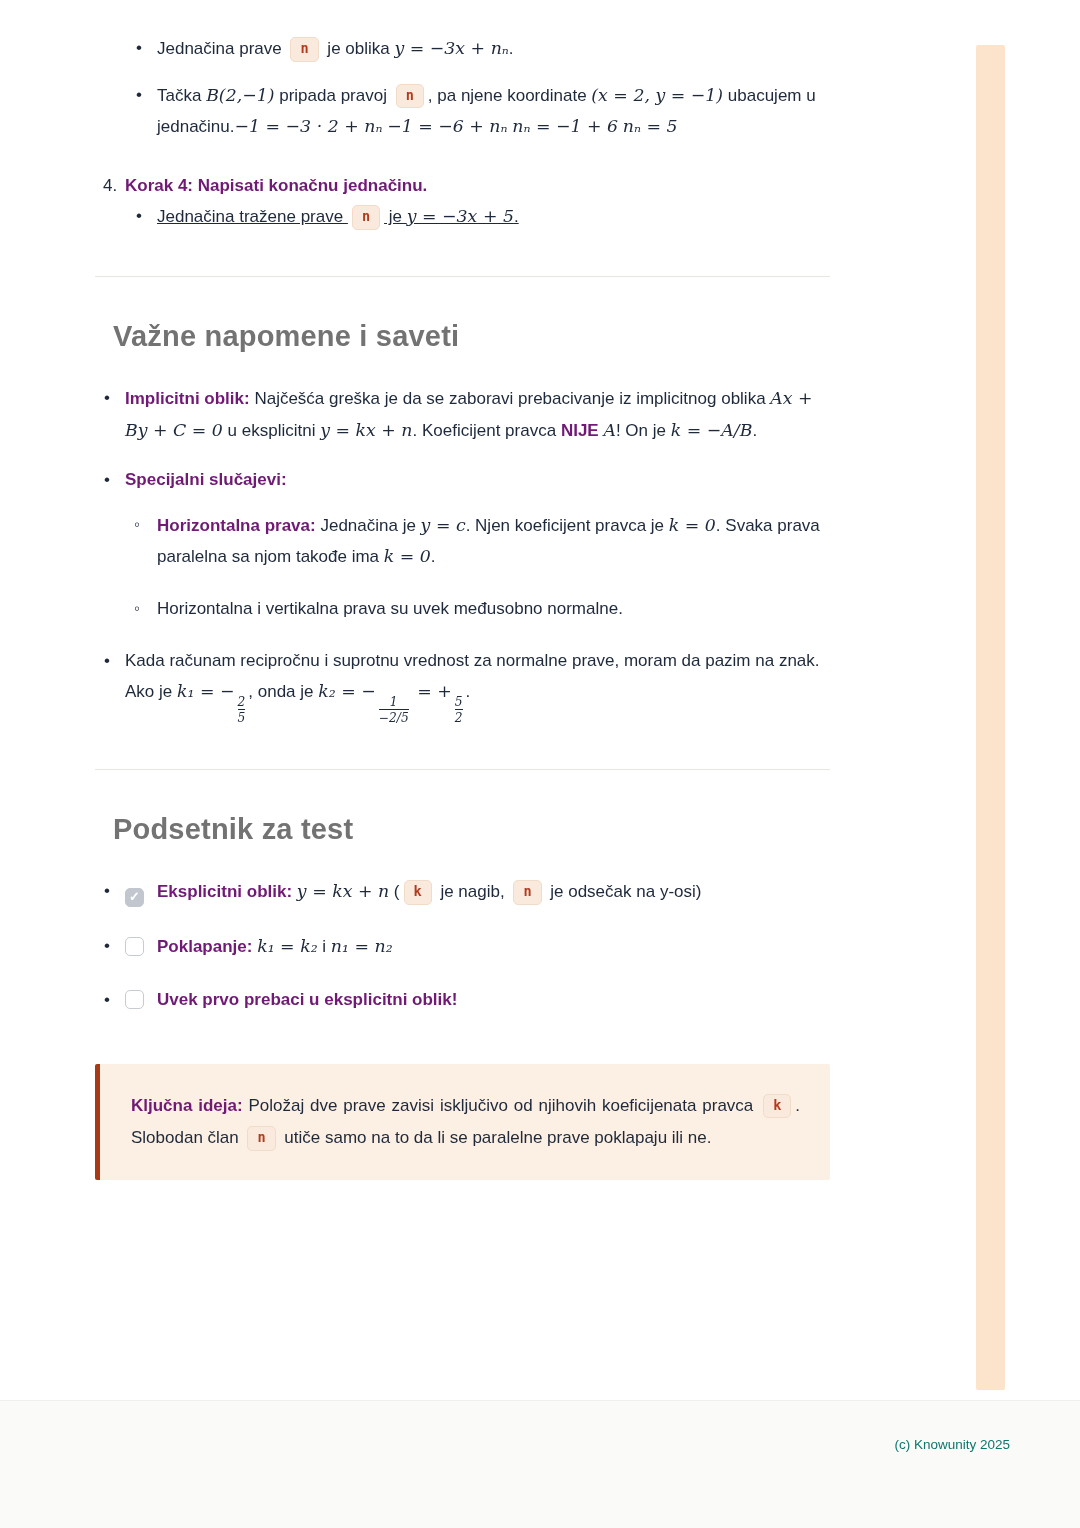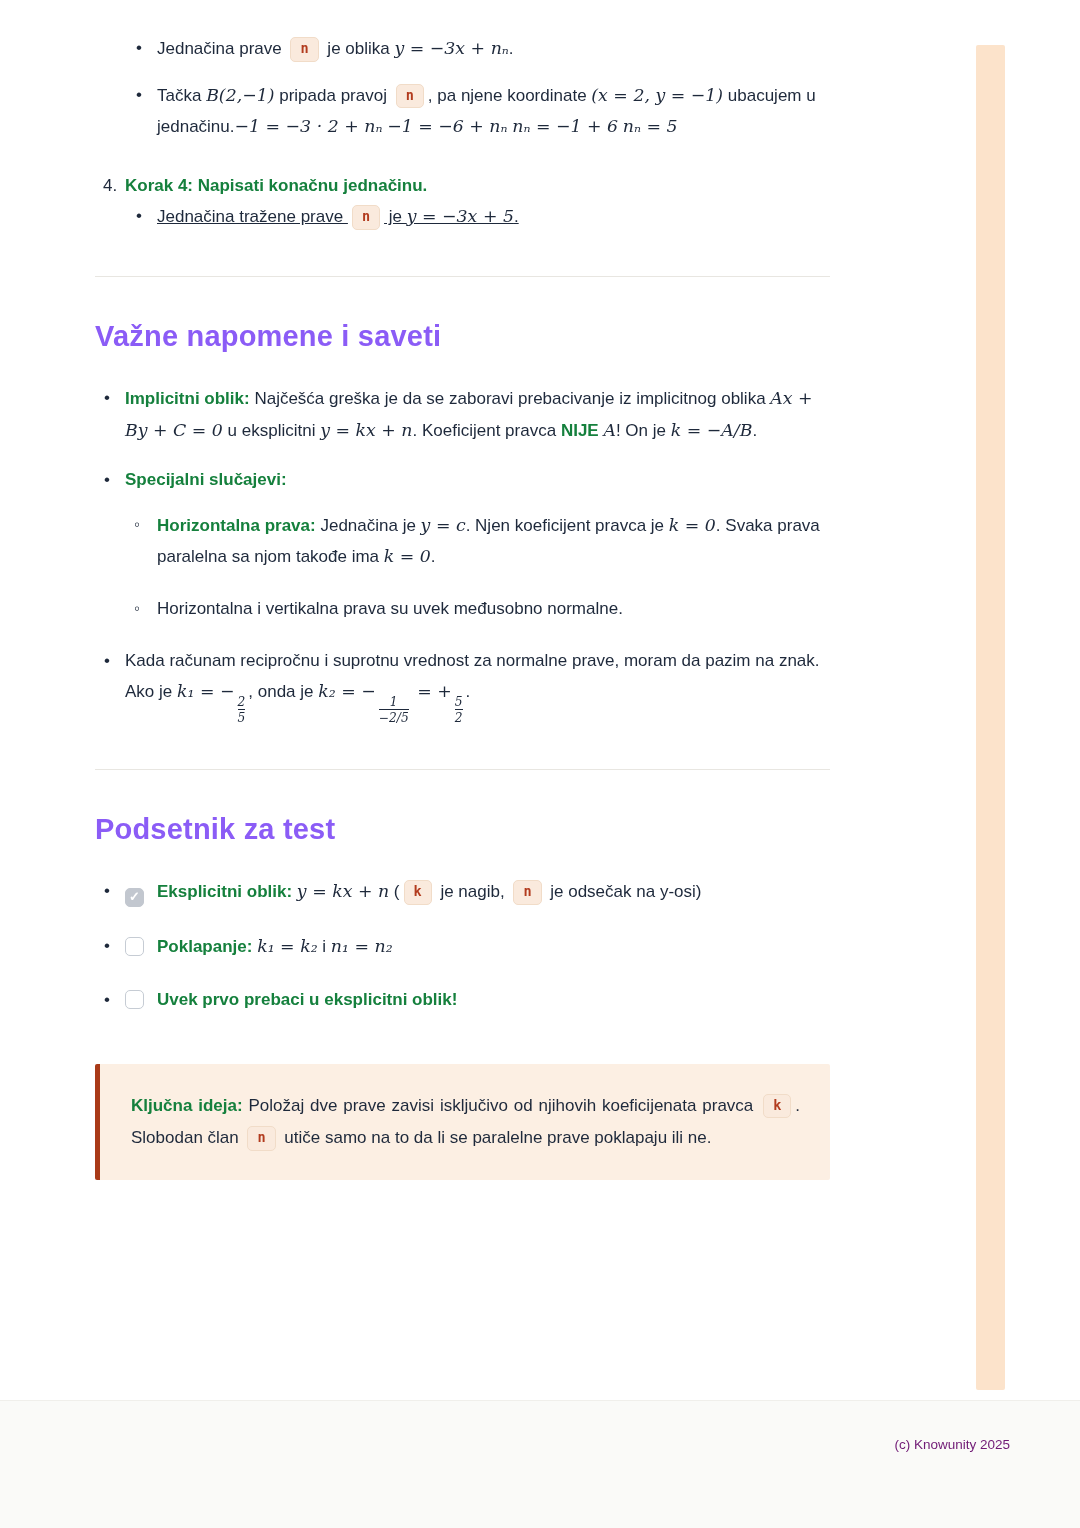--- a/index.html
+++ b/index.html
@@ -10,21 +10,21 @@
     font-family: "Liberation Sans", sans-serif;
     color: #1e293b;
     font-size: 17px;
   }
   .edge-stripe {
     position: absolute; top: 45px; right: 75px; width: 29px; height: 1345px;
     background: #fce3cb; border-radius: 2px;
   }
   .content { position: absolute; top: 0; left: 95px; width: 735px; padding-top: 33px; }
   .seg { line-height: 1.8; }
-  strong { font-weight: 700; color: #15803d; }
+  strong { font-weight: 700; color: #701a75; }
 
   ul.list { list-style: none; margin: 0; padding: 0; }
   ul.list > li { position: relative; line-height: 1.8; }
 
   ul.l2 > li { padding-left: 62px; margin-bottom: 15px; }
   ul.l2 > li::before { content: "•"; position: absolute; left: 41px; top: 0; color: #1e293b; }
 
   ul.l1 > li { padding-left: 30px; margin-bottom: 19px; }
   ul.l1 > li::before { content: "•"; position: absolute; left: 9px; top: 0; color: #1e293b; }
 
@@ -32,22 +32,22 @@
   ul.sub > li { position: relative; padding-left: 32px; margin-bottom: 21px; line-height: 1.8; }
   ul.sub > li::before { content: "◦"; position: absolute; left: 9px; top: 0; color: #1e293b; }
 
   .step { margin: 28px 0 0; display: flex; line-height: 1.8; }
   .step-num { width: 22px; margin-left: 8px; flex: none; }
   .after-step { margin-top: 24px; text-decoration: underline; }
 
   hr.divider { border: none; border-top: 1px solid #e8e6e1; margin: 43px 0; }
 
   h2.section-title {
-    font-size: 29px; font-weight: 700; color: #8b5cf6;
-    margin: 0 0 30px; letter-spacing: 0.2px;
+    font-size: 29px; font-weight: 700; color: #737373;
+    margin: 0 18px 30px; letter-spacing: 0.2px;
   }
 
   .math {
     font-family: "DejaVu Serif", "DejaVu Sans", serif;
     font-style: italic; font-size: 1.02em;
   }
 
   .badge {
     display: inline-block;
     font-family: "DejaVu Sans Mono", monospace;
@@ -82,21 +82,21 @@
     padding: 26px 30px 26px 31px;
   }
   .callout .seg { display: block; text-align: justify; line-height: 1.9; }
 
   .page-footer {
     position: absolute; left: 0; top: 1400px; width: 1080px; height: 128px;
     background: #fafaf8; border-top: 1px solid #f0efeb;
   }
   .page-footer span {
     position: absolute; right: 70px; top: 36px;
-    color: #701a75; font-size: 13.5px;
+    color: #0f766e; font-size: 13.5px;
   }
 </style>
 </head>
 <body>
 
 <div class="edge-stripe"></div>
 
 <main class="content">
 
   <ul class="list l2">

